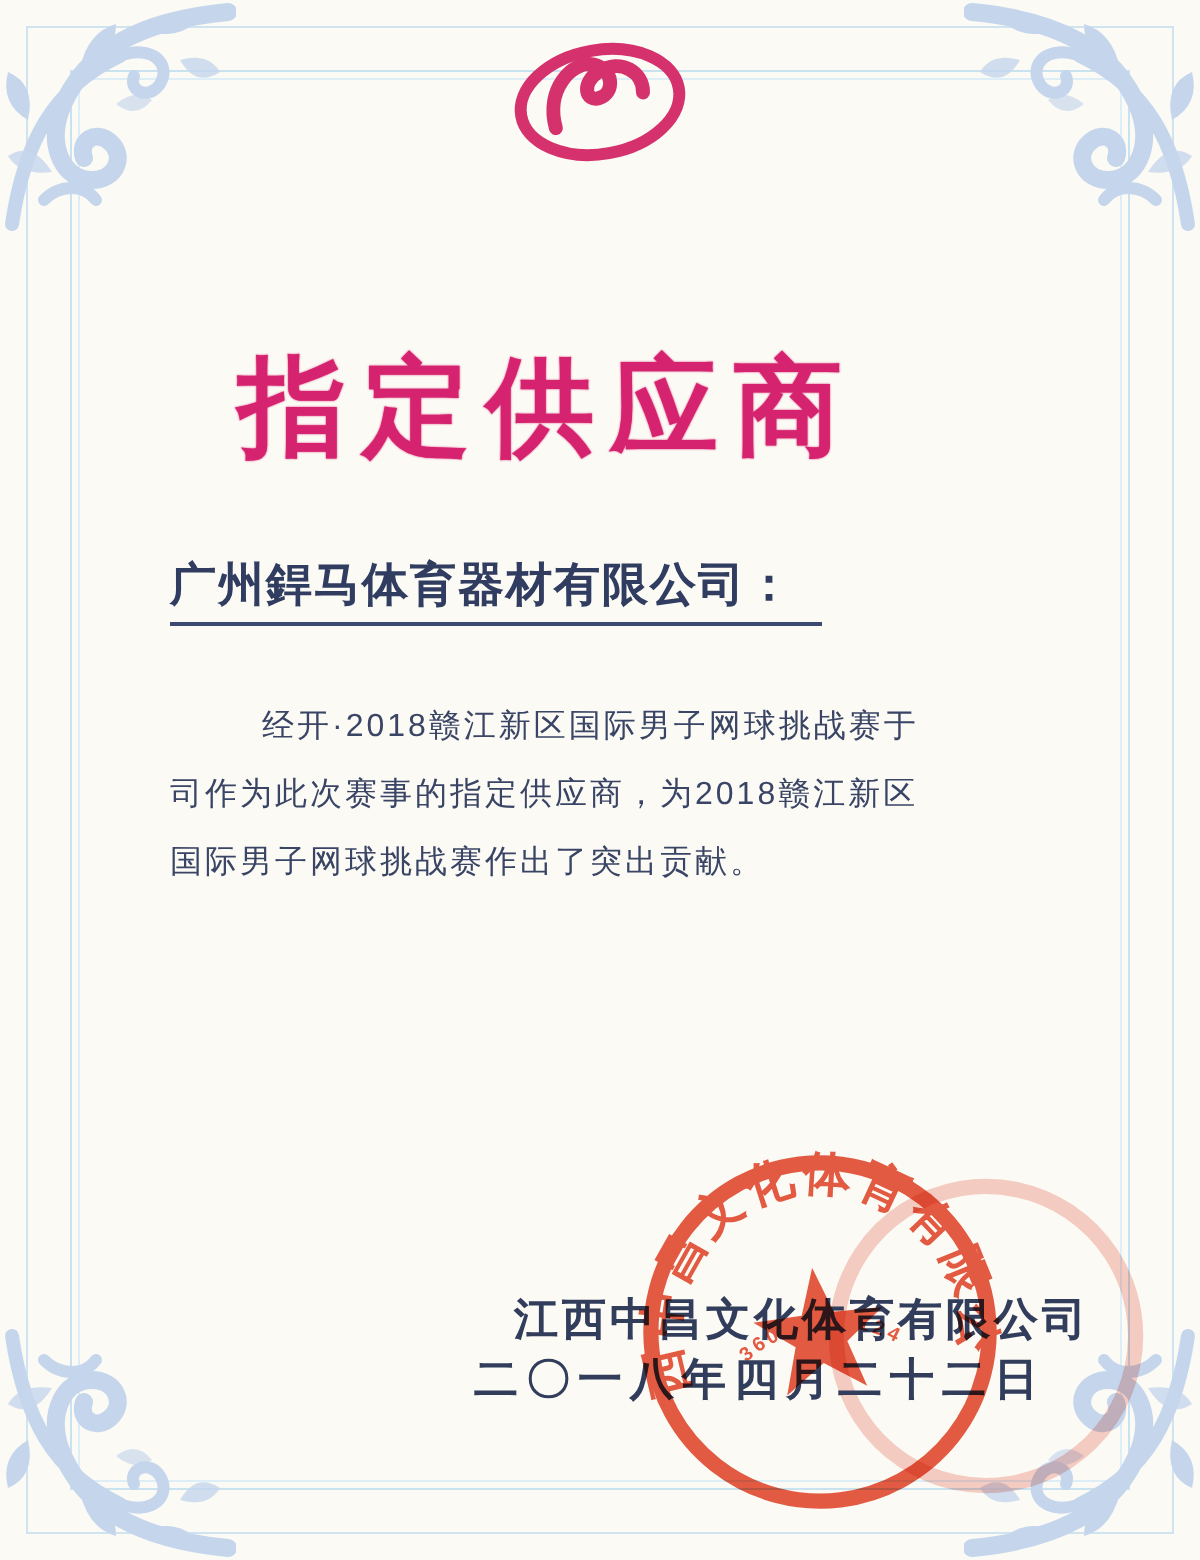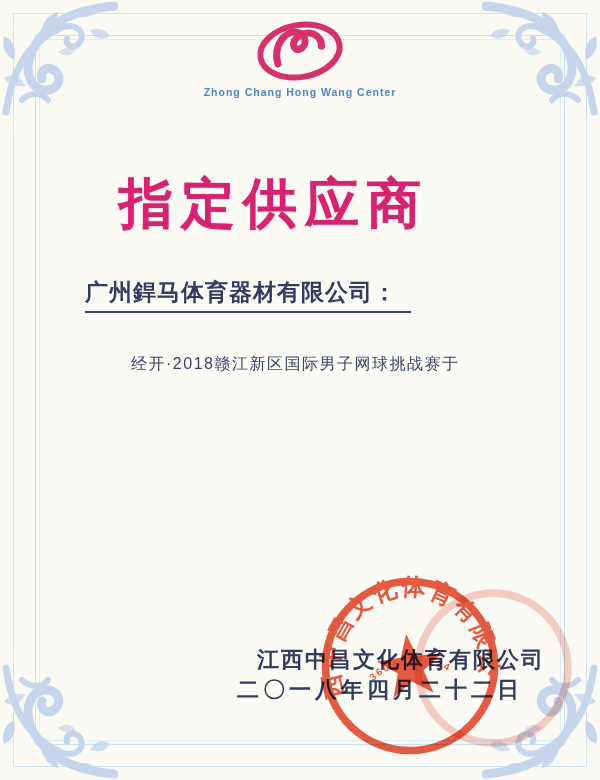--- a/index.html
+++ b/index.html
@@ -131,31 +131,32 @@
   </defs>
 </svg>
 
 <div class="logo-wrap">
   <svg class="logo-swirl" viewBox="0 0 96 66">
     <g transform="rotate(-10 48 33)" fill="none" stroke="#d5316d">
       <ellipse cx="48" cy="33" rx="40" ry="26" stroke-width="6"></ellipse>
       <path d="M24,42 C22,22 38,10 48,14 C58,18 56,30 48,31 C41,32 40,22 50,18 C62,13 72,22 70,32" stroke-width="7" stroke-linecap="round"></path>
     </g>
   </svg>
-  <div class="logo-en">Zhong Chang Hong Wang Center</div>
 </div>
 
 <div class="cert-title">指定供应商</div>
 
 <div class="recipient">
   <span>广州銲马体育器材有限公司：</span>
 </div>
 
 <div class="body-text">
   <div class="line indent">经开·2018赣江新区国际男子网球挑战赛于</div>
+  <div class="line">司作为此次赛事的指定供应商，为2018赣江新区</div>
+  <div class="line">国际男子网球挑战赛作出了突出贡献。</div>
 </div>
 
 <div class="signature">
   <div class="company">江西中昌文化体育有限公司</div>
   <div class="date">二〇一八年四月二十二日</div>
 </div>
 
 <svg class="seal-ghost" viewBox="0 0 200 200">
   <circle cx="100" cy="100" r="88" fill="none" stroke="#e8604a" stroke-width="9"></circle>
 </svg>

